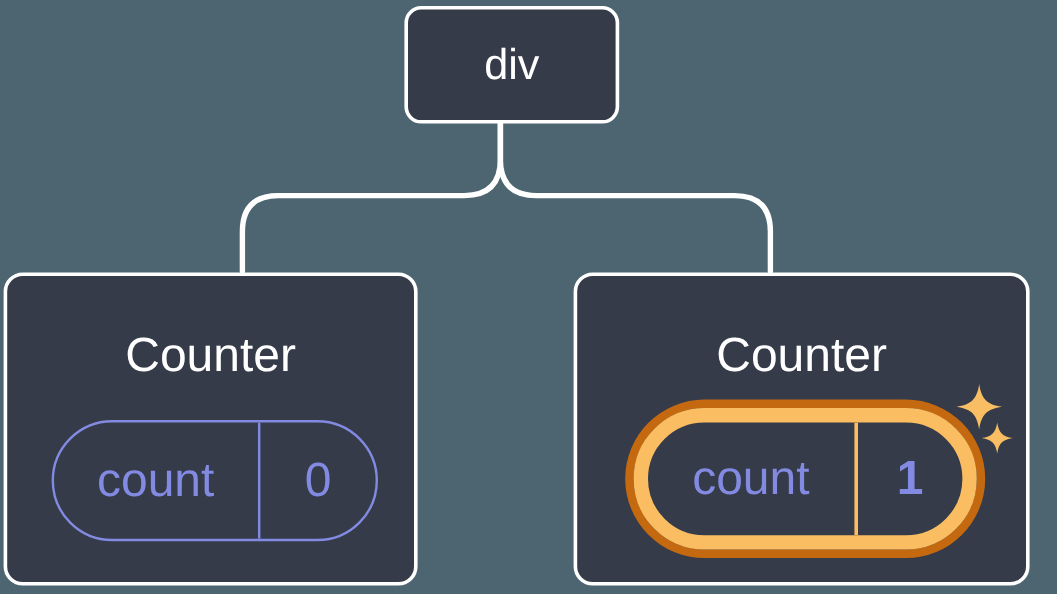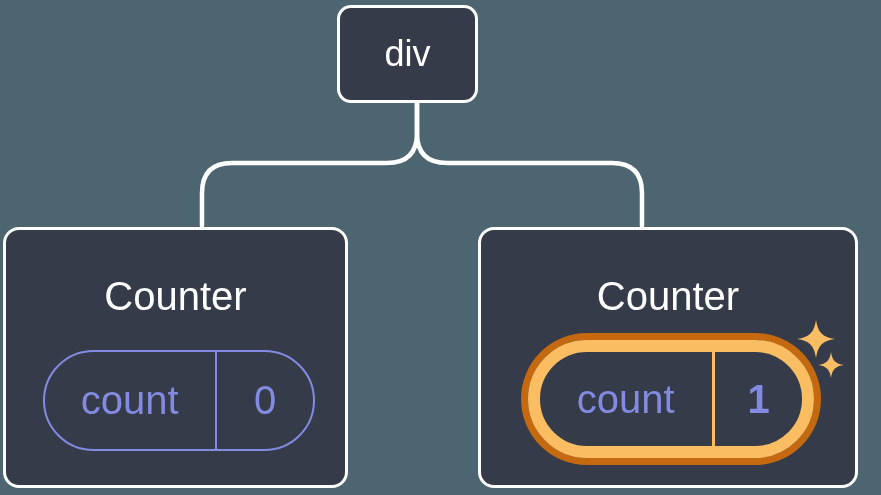--- a/index.html
+++ b/index.html
@@ -20,21 +20,21 @@
     width:881px;height:495px;
     background:var(--bg);
     overflow:hidden;
   }
   .connectors{
     position:absolute;left:0;top:0;width:881px;height:495px;
     pointer-events:none;
   }
   .node-root{
     position:absolute;
-    left:337px;top:5px;width:141px;height:98px;
+    left:337px;top:5px;width:179px;height:98px;
     background:var(--card-bg);
     border:3.5px solid var(--line);
     border-radius:14px;
     display:flex;align-items:center;justify-content:center;
     color:var(--text);
     font-size:36px;
     z-index:1;
   }
   .card{
     position:absolute;

